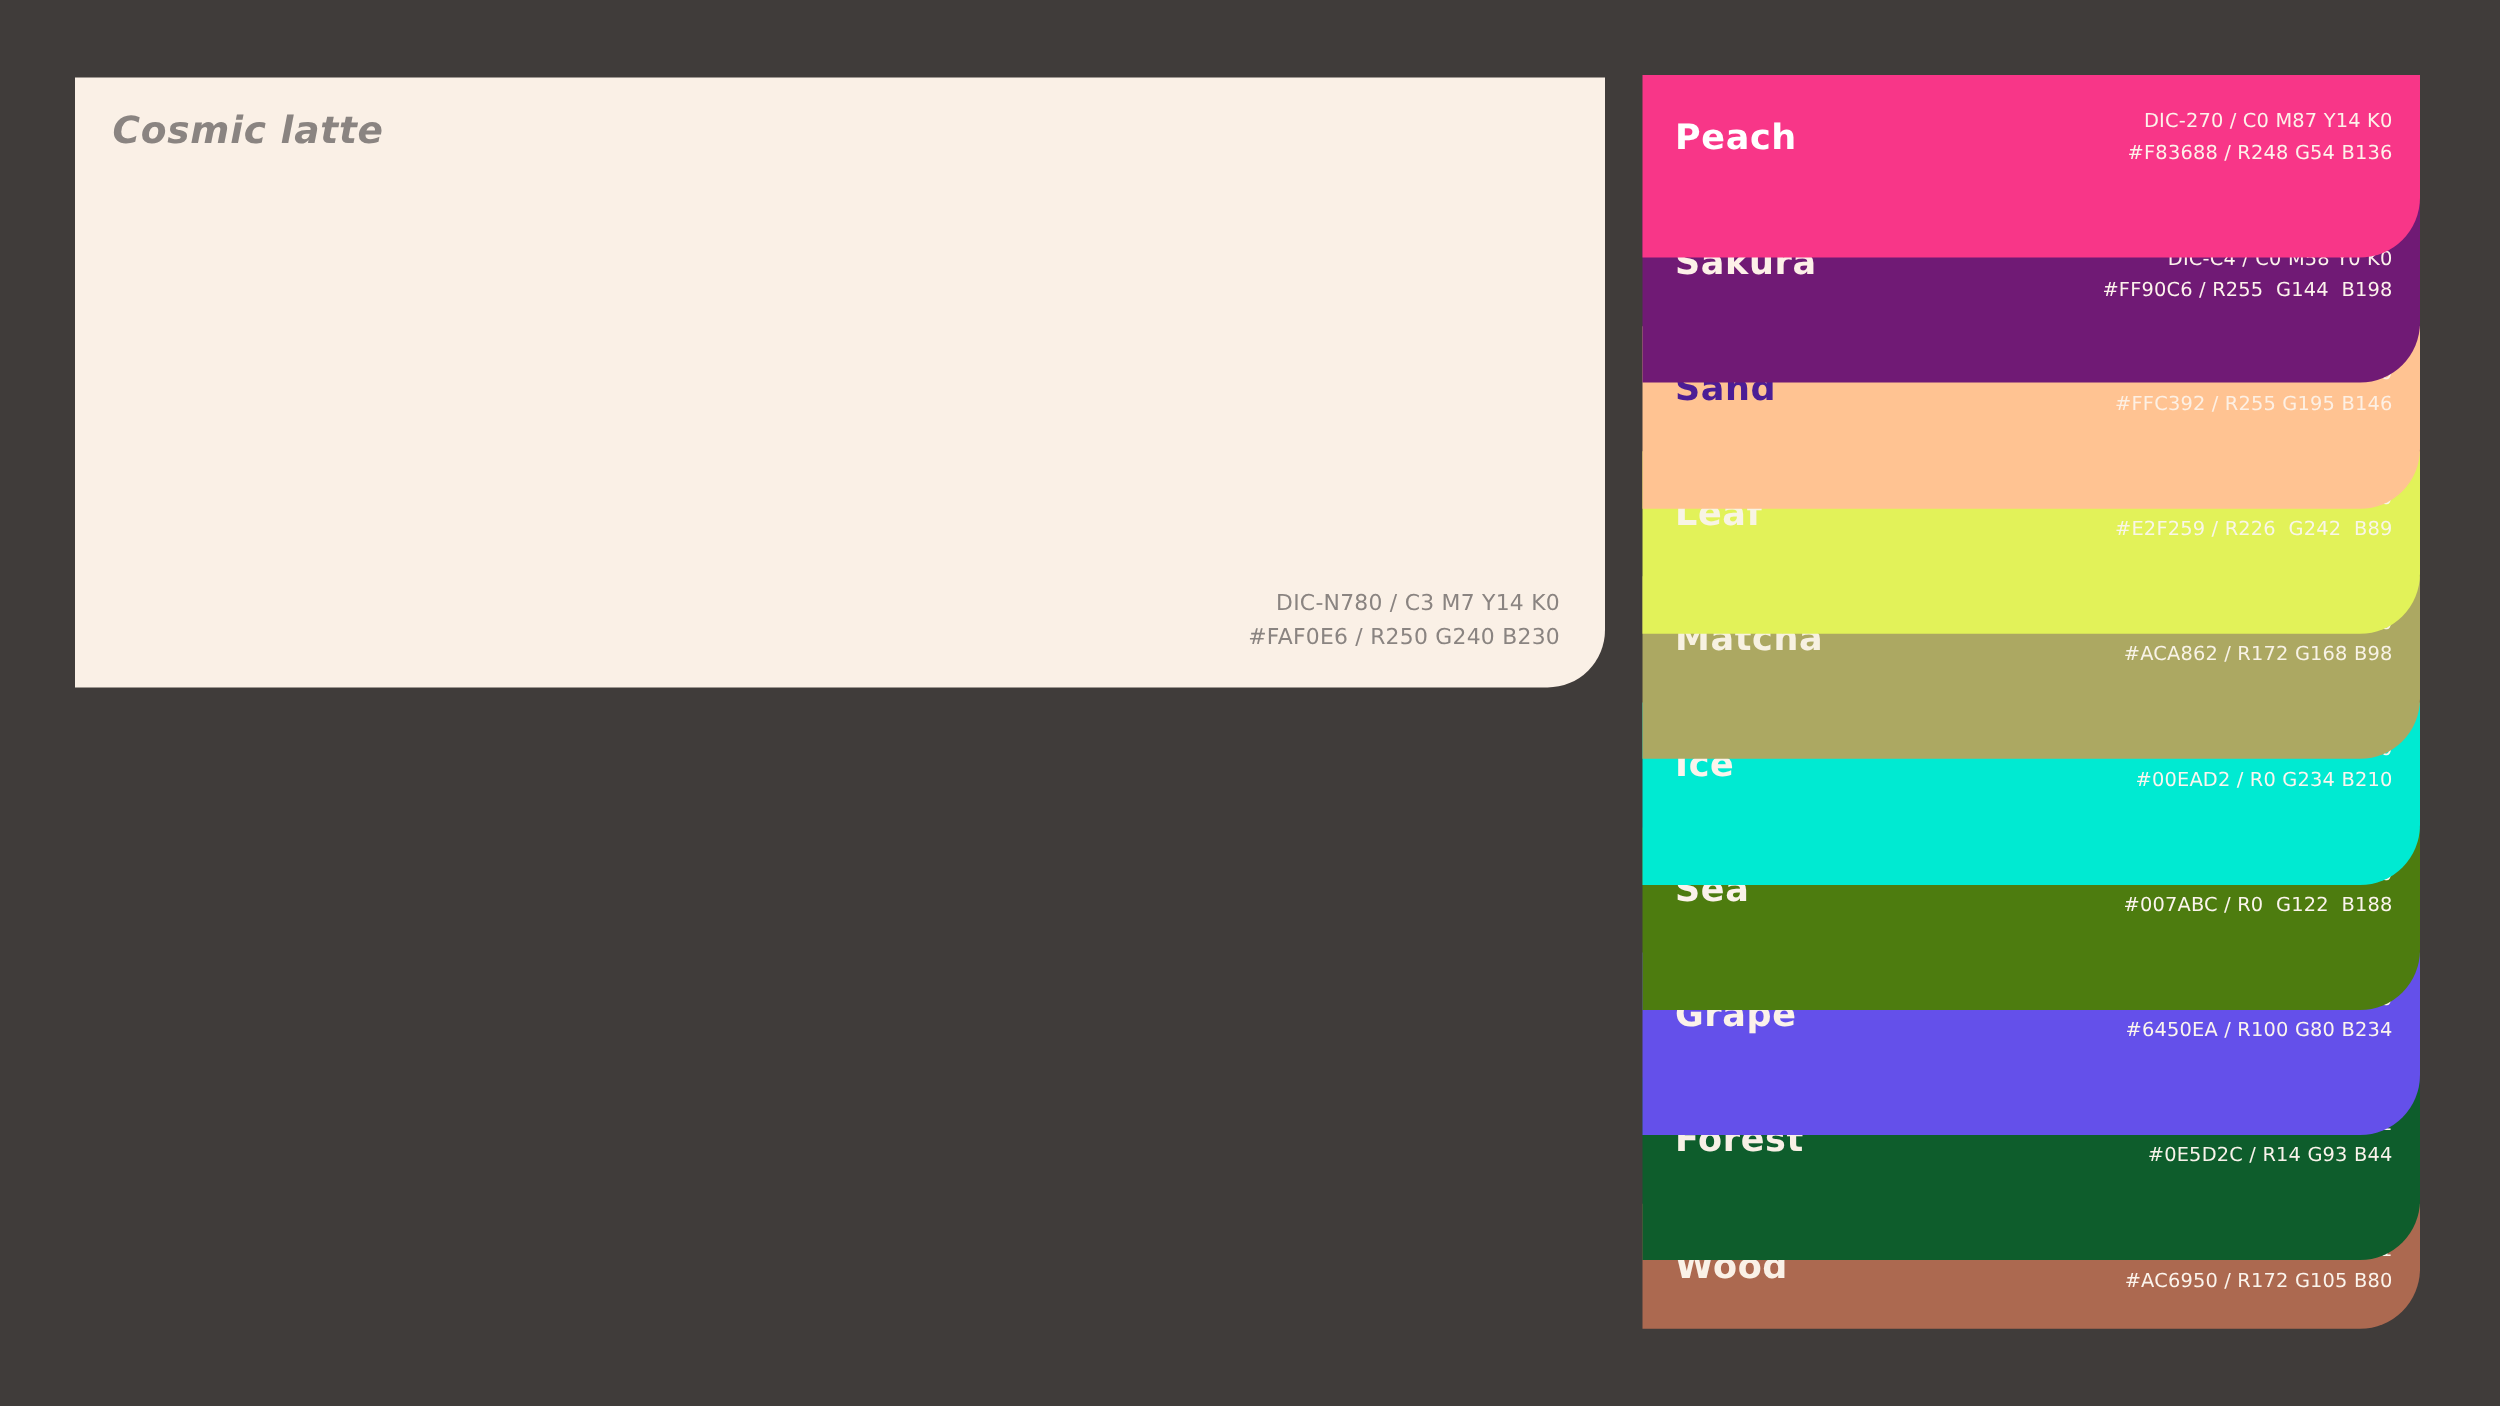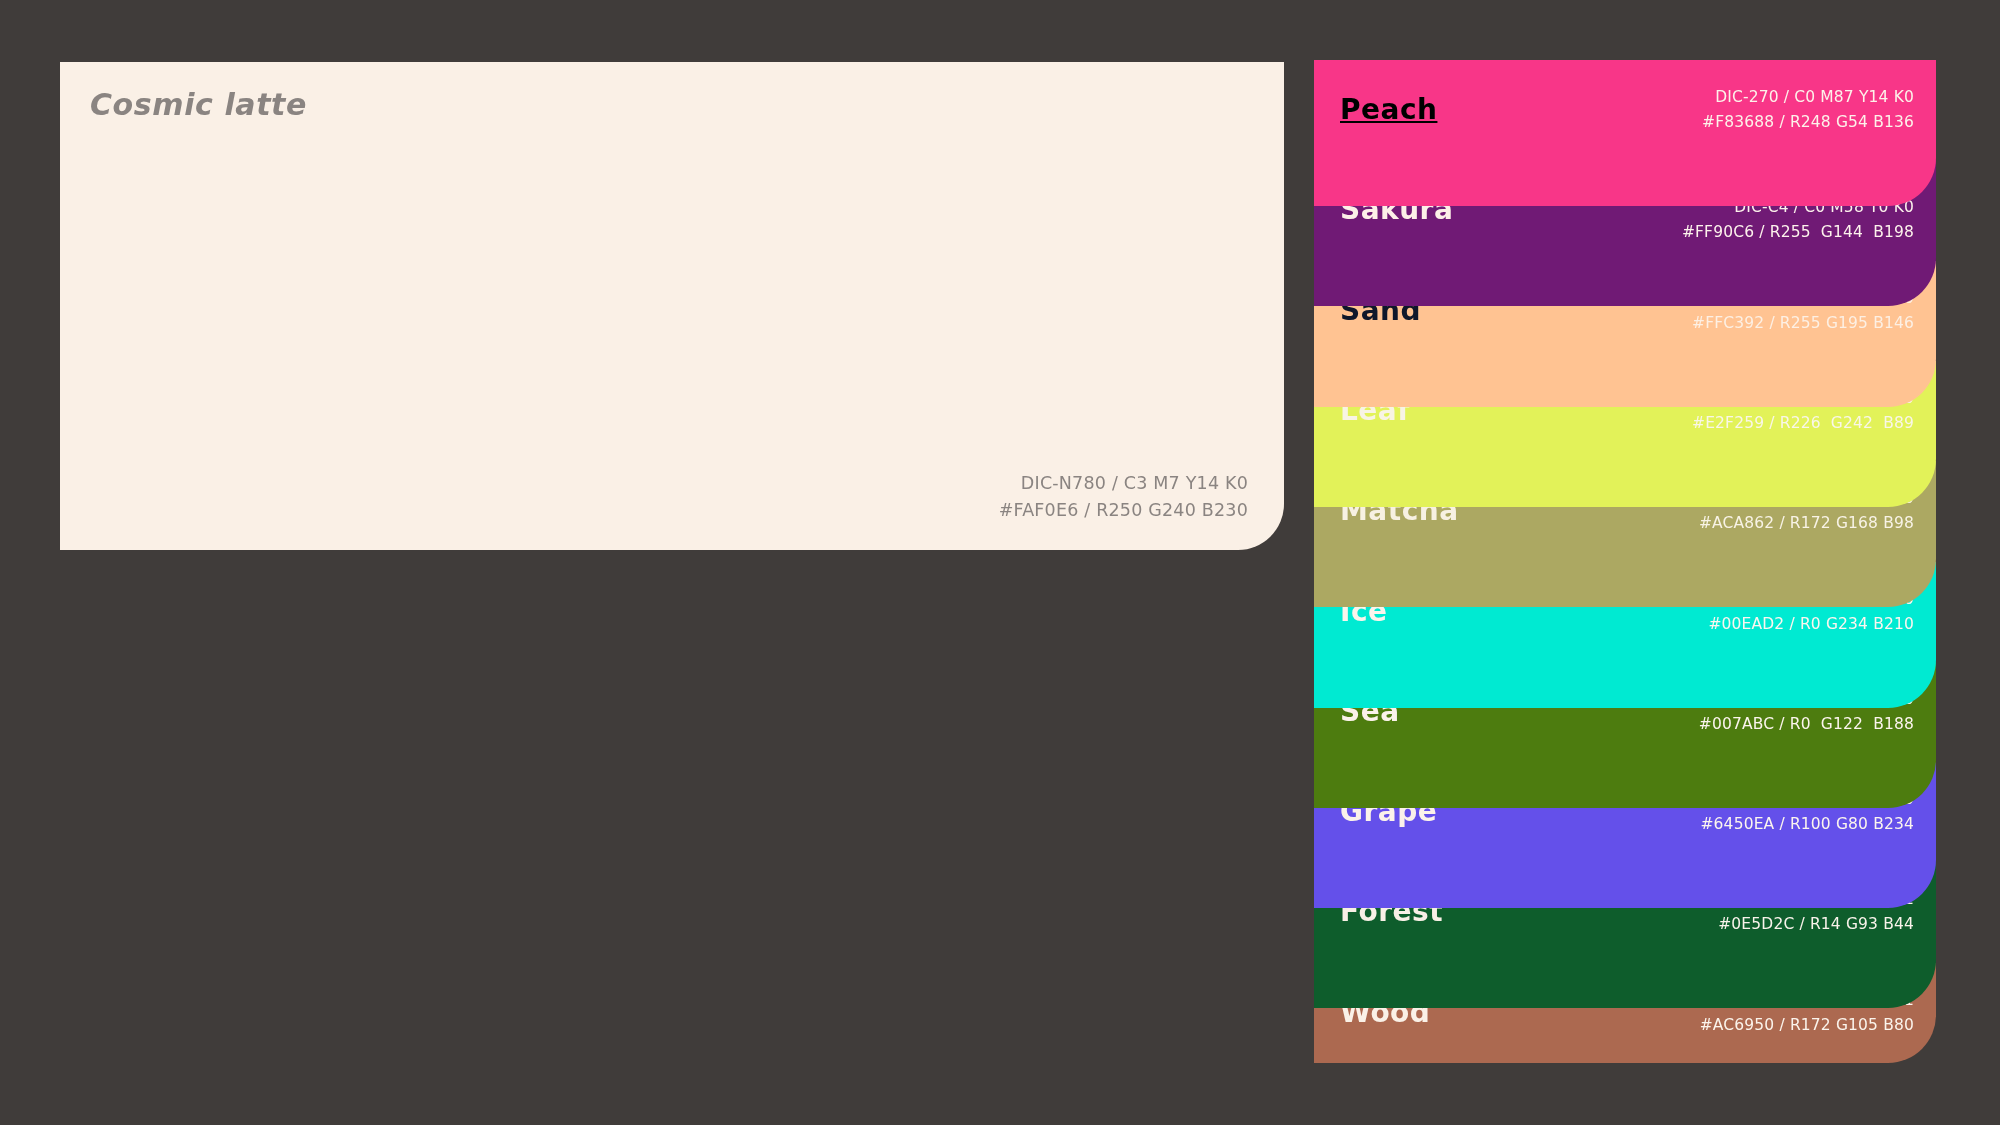--- a/index.html
+++ b/index.html
@@ -122,35 +122,35 @@
       <div class="sw-meta" style="color: rgb(138, 132, 129);">
         <div>DIC-N780 / C3 M7 Y14 K0</div>
         <div>#FAF0E6 / R250 G240 B230</div>
       </div>
     </div>
 
   </div>
 
   <div class="right-col">
       <div class="strip" style="top: 0px; height: 146px; background: rgb(248, 54, 136); z-index: 10;">
-        <div class="st-name" style="color: #000000; top: 50px; text-decoration: underline;">Peach</div>
+        <div class="st-name" style="color: #ffffff; top: 50px;">Peach</div>
         <div class="st-meta" style="color: rgb(253, 242, 234); top: 50px;">
           <div>DIC-270 / C0 M87 Y14 K0</div>
           <div>#F83688 / R248 G54 B136</div>
         </div>
       </div>
       <div class="strip" style="top: 100px; height: 146px; background: #701a75; z-index: 9;">
         <div class="st-name" style="color: rgb(253, 240, 232); top: 50px;">Sakura</div>
         <div class="st-meta" style="color: rgb(253, 242, 236); top: 60px; text-align: right;">
           <div>DIC-C4 / C0 M58 Y0 K0</div>
           <div>#FF90C6 / R255  G144  B198</div>
         </div>
       </div>
       <div class="strip" style="top: 201px; height: 146px; background: rgb(255, 195, 146); z-index: 8;">
-        <div class="st-name" style="color: #0f172a; top: 50px;">Sand</div>
+        <div class="st-name" style="color: #4c1d95; top: 50px;">Sand</div>
         <div class="st-meta" style="color: rgb(253, 240, 228); top: 50px;">
           <div>DIC-C66 / C0 M34 Y40 K0</div>
           <div>#FFC392 / R255 G195 B146</div>
         </div>
       </div>
       <div class="strip" style="top: 301px; height: 146px; background: rgb(226, 242, 89); z-index: 7;">
         <div class="st-name" style="color: rgb(248, 244, 228); top: 50px;">Leaf</div>
         <div class="st-meta" style="color: rgb(249, 246, 232); top: 50px;">
           <div>DIC-F312 / C20 M0 Y71 K0</div>
           <div>#E2F259 / R226  G242  B89</div>

